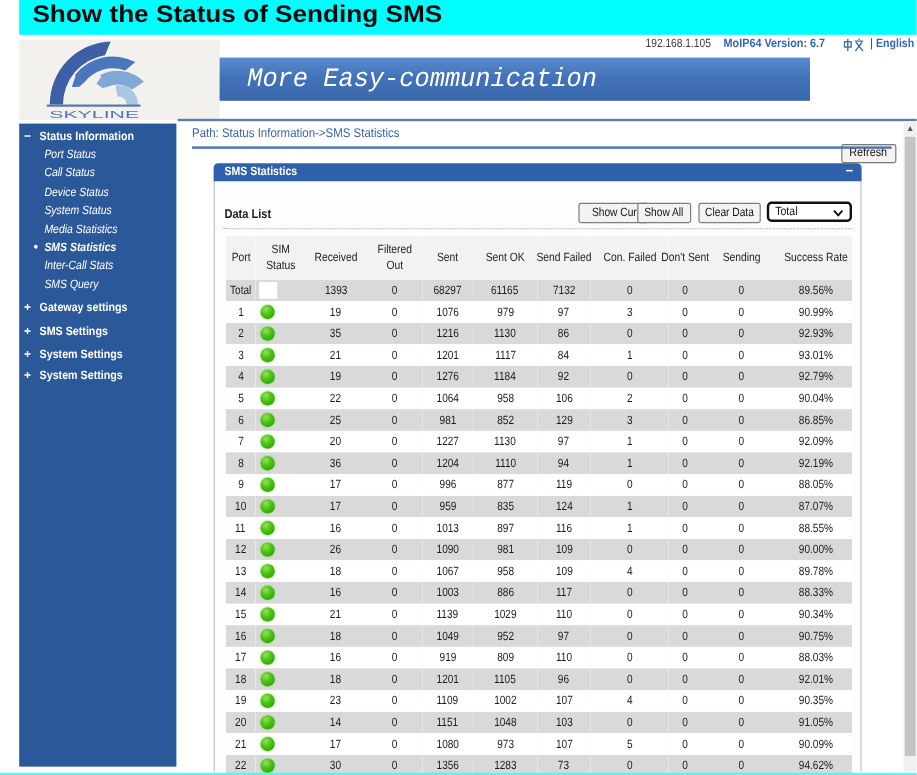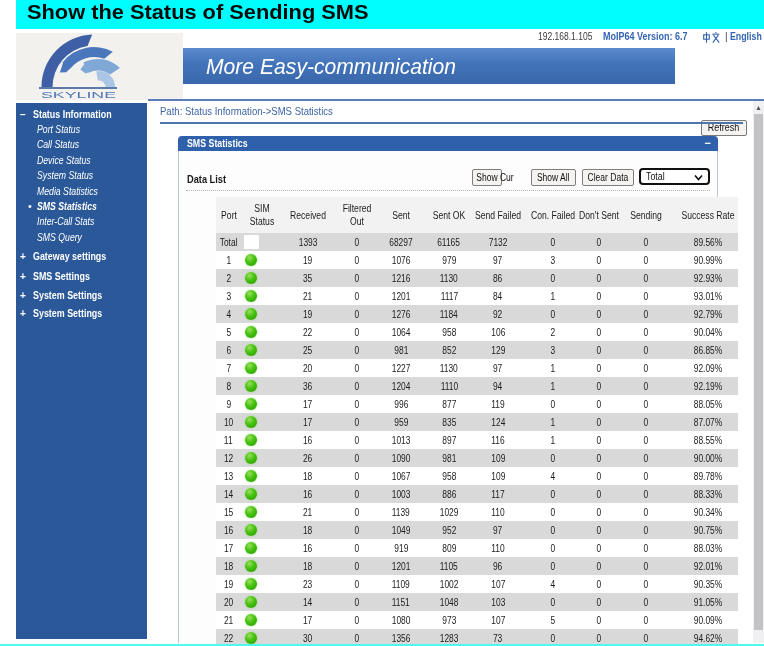--- a/index.html
+++ b/index.html
@@ -6,21 +6,21 @@
   font-family:"Liberation Sans", sans-serif; position:relative; }
 .abs { position:absolute; }
 .titlebar { left:16px; top:0; width:748px; height:29px; background:#00feff; }
 .titlebar span { position:absolute; left:11px; top:1px; font-size:20px; font-weight:bold;
   color:#0a0a0a; white-space:nowrap; display:inline-block; transform:scaleX(1.09);
   transform-origin:left; }
 .ver { position:absolute; top:31px; font-size:10px; white-space:nowrap;
   display:inline-block; transform-origin:left; }
 .logoarea { left:16px; top:33px; width:167px; height:67px; background:#f2f1ee; }
 .banner { left:183px; top:48px; width:492px; height:36px;
-  background:linear-gradient(#5b8ace, #4273b8 45%, #3a67ac); }
+  background:linear-gradient(#5b8ace, #4273b8 45%, #3a67ac);font-family:Liberation Mono, monospace; }
 .banner span { position:absolute; left:23px; top:6px; font-style:italic; font-size:22px;
   color:#fff; white-space:nowrap; display:inline-block; transform:scaleX(0.96);
   transform-origin:left; }
 .topline { left:148px; top:99px; width:616px; height:2px; background:#5b7cb4; }
 .sidebar { left:16px; top:103px; width:131px; height:536px; background:#2b5899; }
 .sb-item { position:absolute; color:#fff; white-space:nowrap; display:inline-block;
   transform-origin:left; }
 .sb-main { font-weight:bold; font-size:10px; left:17px; transform:scaleX(0.89); }
 .sb-sub { font-style:italic; font-size:10px; left:21px; transform:scaleX(0.87); }
 .sb-cur { font-style:italic; font-weight:bold; font-size:10px; left:21px; transform:scaleX(0.87); }
@@ -46,21 +46,21 @@
 .btn { position:absolute; top:169px; height:17px; background:#f4f3f1; border:1px solid #7e7e7e;
   border-radius:2px; font-size:10px; color:#111; text-align:center; line-height:15px;
   white-space:nowrap; }
 .btn span { display:inline-block; transform:scaleX(0.85); }
 .dd { left:639px; top:168px; width:71px; height:17px; background:#fff; border:2px solid #101010;
   border-radius:4px; font-size:10px; color:#111; }
 .dd span { position:absolute; left:5px; top:1px; display:inline-block; transform:scaleX(0.88);
   transform-origin:left; }
 .dotted { left:186px; top:190px; width:524px; border-top:1.5px dotted #b5b5b0; }
 table.data { position:absolute; left:188px; top:197px; border-collapse:collapse;
-  table-layout:fixed; width:522px; font-size:10px; color:#1c1c1c;margin-left:28px; }
+  table-layout:fixed; width:522px; font-size:10px; color:#1c1c1c; }
 table.data td { padding:0; text-align:center; vertical-align:middle; overflow:hidden; }
 table.data th { padding:0; text-align:center; vertical-align:middle; font-weight:normal; position:relative; }
 table.data span.c { display:inline-block; transform:scaleX(0.84); white-space:nowrap; }
 tr.hdr { height:36px; background:#f2f2f2; }
 tr.hdr span.c { position:absolute; left:50%; top:50%;
   transform:translate(-50%,-50%) scaleX(0.86); line-height:13px; }
 tr.r { height:18px; }
 tr.odd { background:#fff; }
 tr.even { background:#d9d9d9; }
 .ball { display:inline-block; width:12px; height:12px; border-radius:50%;
@@ -133,21 +133,21 @@
 </div>
 <div class="abs pathtext">Path: Status Information-&gt;SMS Statistics</div>
 <div class="abs refresh"><span>Refresh</span></div>
 <div class="abs pathline"></div>
 <div class="abs panel-b"></div>
 <div class="abs panel-h">
     <span class="t">SMS Statistics</span>
     <span class="m">−</span>
   </div>
 <div class="abs datalist">Data List</div>
-<div class="btn" style="left:472px;width:30px;"><span>Show Cur</span></div>
+<div class="btn" style="left:482px;width:59px;"><span>Show Cur</span></div>
 <div class="btn" style="left:531px;width:45px;"><span>Show All</span></div>
 <div class="btn" style="left:582px;width:52px;"><span>Clear Data</span></div>
 <div class="abs dd">
     <span>Total</span>
   <svg style="position:absolute;right:5px;top:4px" width="9" height="7" viewBox="0 0 9 7">
       <path d="M1 1.5 L4.5 5.5 L8 1.5" fill="none" stroke="#101010" stroke-width="1.6"></path>
     </svg>
 </div>
 <div class="abs dotted"></div>
 <table class="data">

